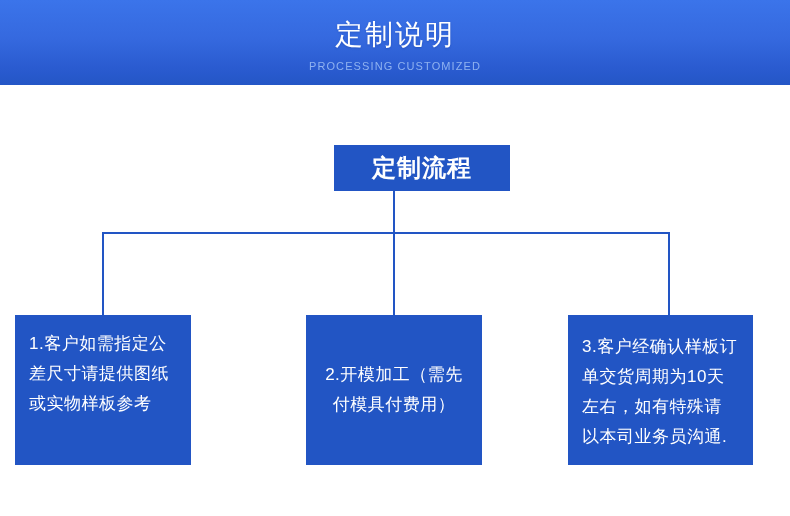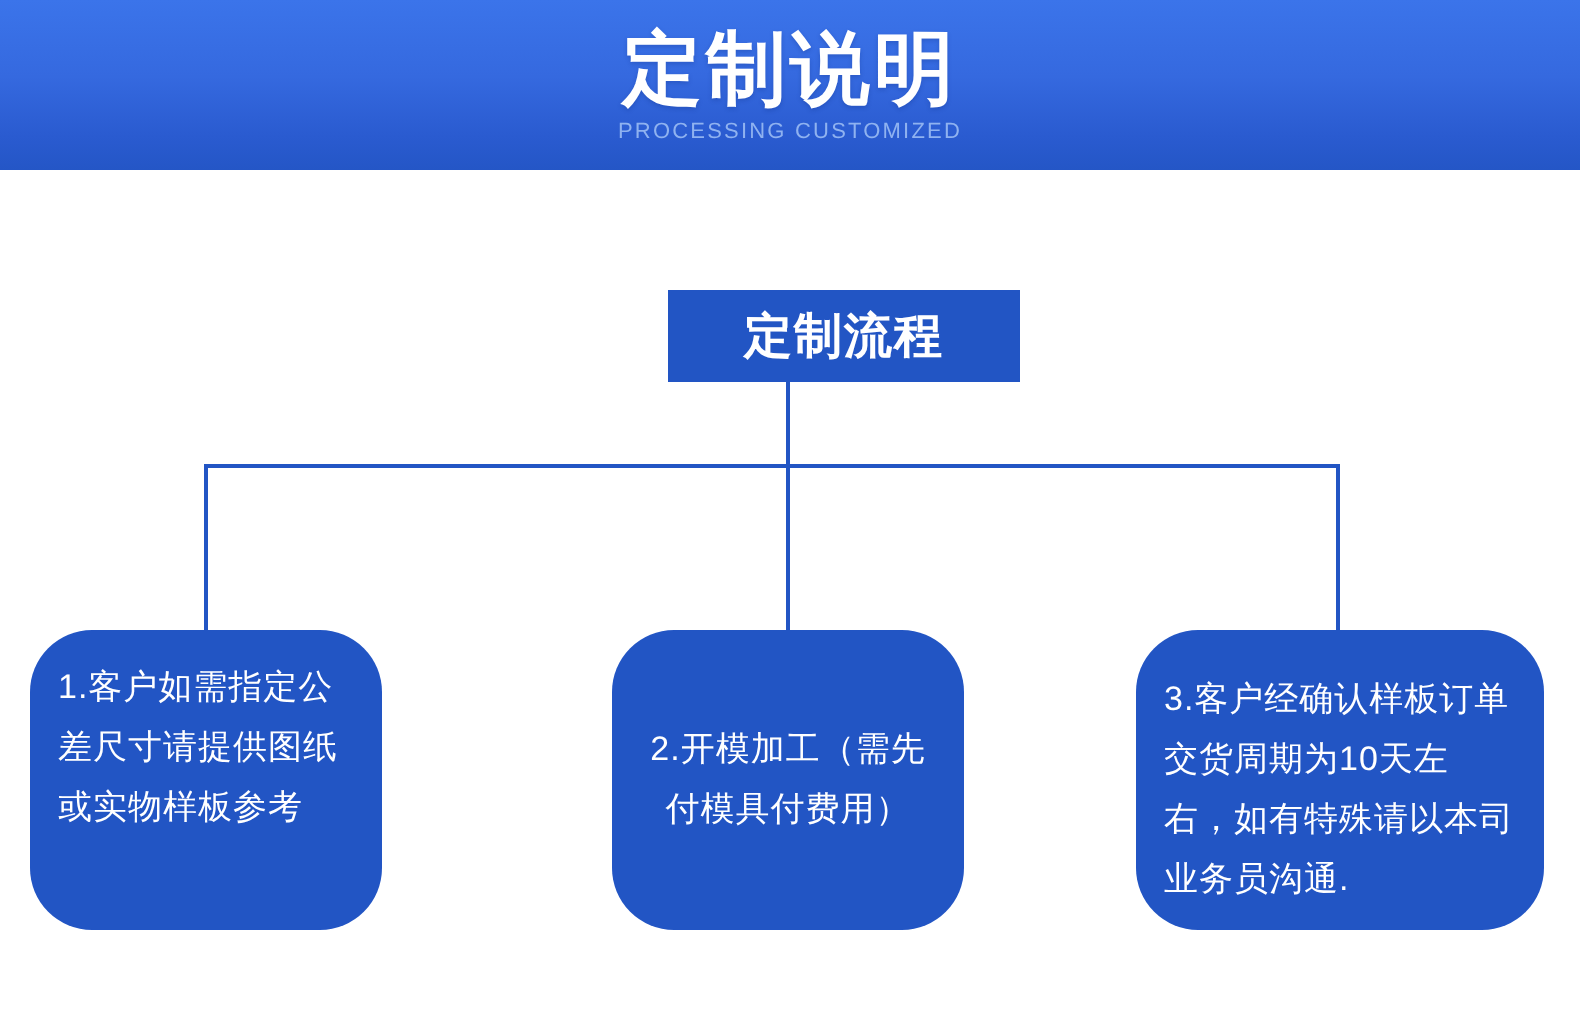--- a/index.html
+++ b/index.html
@@ -36,22 +36,22 @@
     top: 0;
     width: 790px;
     height: 85px;
     display: flex;
     flex-direction: column;
     align-items: center;
     justify-content: center;
   }
   .banner-title {
     color: #ffffff;
-    font-size: 40px;
-    font-weight: bold;
+    font-size: 28px;
+    font-weight: normal;
     letter-spacing: 2px;
     line-height: 40px;
     margin-top: 2px;
     text-shadow: 0 1px 2px rgba(10,40,120,0.25);
   }
   .banner-subtitle {
     color: #8fb2f0;
     font-size: 11px;
     letter-spacing: 1.1px;
     line-height: 14px;
@@ -94,25 +94,24 @@
   .leaf-node {
     top: 230px;
     height: 150px;
     padding: 14px 14px 10px 14px;
     font-size: 17px;
     line-height: 30px;
     letter-spacing: 0.5px;
     display: flex;
     flex-direction: column;
     justify-content: flex-start;
-    border-radius: 31px;
   }
   .leaf-node.n1 { left: 15px;  width: 176px; justify-content: flex-start; }
   .leaf-node.n2 { left: 306px; width: 176px; justify-content: center; padding-top: 0; padding-bottom: 0; text-align: center; }
-  .leaf-node.n3 { left: 568px; width: 204px; justify-content: flex-end; }
+  .leaf-node.n3 { left: 568px; width: 185px; justify-content: center; }
 
   .leaf-text { margin: 0; }
 
   
   .line {
     position: absolute;
     background: #2255c4;
   }
   
   .line-stem {

